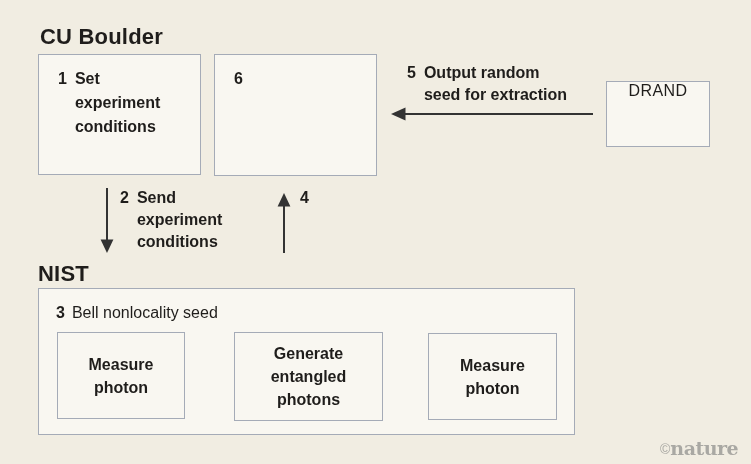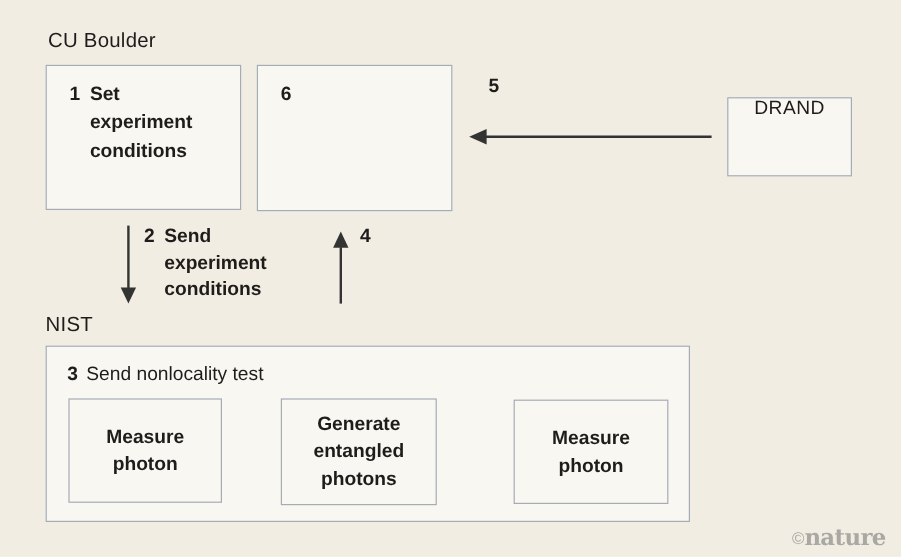--- a/index.html
+++ b/index.html
@@ -6,22 +6,22 @@
   .canvas{
     position:relative;
     width:751px;height:464px;
     background:#f1ede2;
     font-family:"Liberation Sans", sans-serif;
     color:#1f1d1b;
     overflow:hidden;
   }
   .section-label{
     position:absolute;
-    font-size:17px;
-    font-weight:400;
+    font-size:22px;
+    font-weight:700;
     letter-spacing:.2px;
   }
   .box{
     position:absolute;
     background:#f9f7f1;
     border:1.5px solid #a5abb7;
     box-sizing:border-box;
   }
   .pair{
     display:flex;
@@ -139,40 +139,42 @@
 experiment
 conditions</span>
   </div>
 
   <div class="float-label" style="left:300px;top:187px;">
     <b>4</b>
   </div>
 
   <div class="float-label" style="left:407px;top:62px;">
     <b>5</b>
+    <span class="pre">Output random
+seed for extraction</span>
   </div>
 
   <div class="box drand-box" style="left:606px;top:81px;width:104px;height:66px;">
     <span>DRAND</span>
   </div>
 
   <div class="section-label" style="left:38px;top:261px;">NIST</div>
 
   <div class="box" style="left:38px;top:288px;width:537px;height:147px;">
     <div class="bell-title">
       <b>3</b>
-      <span>Send nonlocality test</span>
+      <span>Bell nonlocality seed</span>
     </div>
 
     <div class="box center-box" style="left:18px;top:43px;width:128px;height:87px;">
       <span class="pre">Measure
 photon</span>
     </div>
 
-    <div class="box center-box" style="left:195px;top:43px;width:130px;height:89px;">
+    <div class="box center-box" style="left:195px;top:43px;width:149px;height:89px;">
       <span class="pre">Generate
 entangled
 photons</span>
     </div>
 
     <div class="box center-box" style="left:389px;top:44px;width:129px;height:87px;">
       <span class="pre">Measure
 photon</span>
     </div>
   </div>

